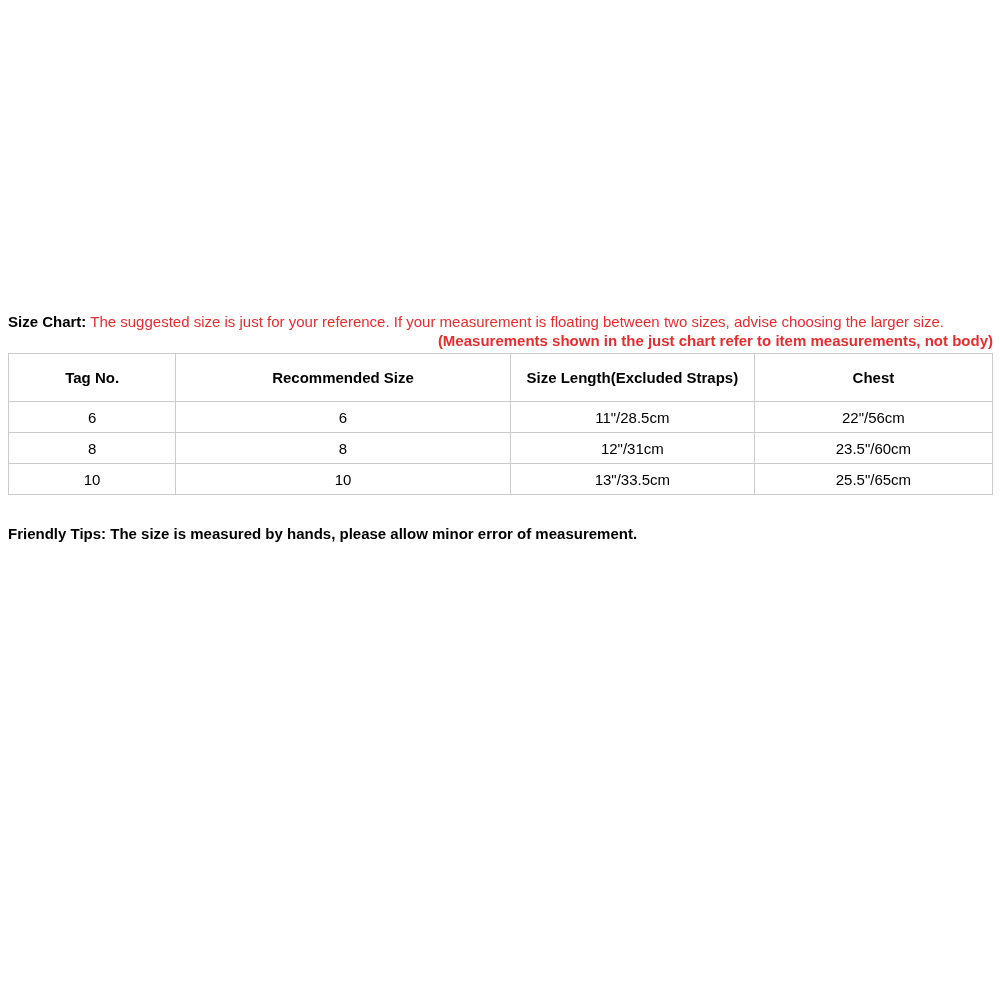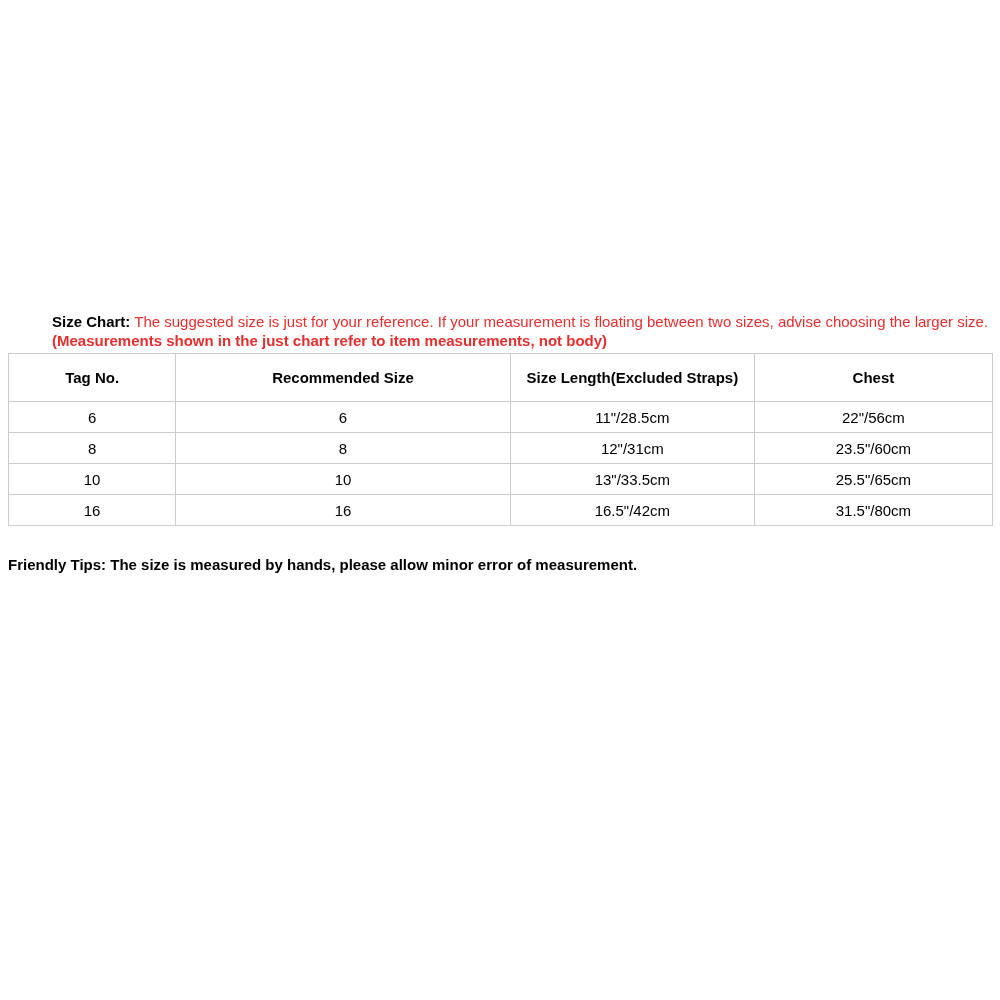--- a/index.html
+++ b/index.html
@@ -25,22 +25,22 @@
     position: absolute;
     left: 8px;
     top: 312px;
     width: 985px;
   }
   p {
     margin: 0;
     font-size: 15px;
     line-height: 19px;
   }
-  .bold { font-weight: bold; margin-left: 44px; }
-  .red { color: var(--red); }
+  .bold { font-weight: bold; }
+  .red { color: var(--red); text-align: right; }
   table {
     border-collapse: collapse;
     width: 100%;
     margin-top: 3px;
     table-layout: fixed;
   }
   th, td {
     border: 1px solid var(--border);
     text-align: center;
     vertical-align: middle;
@@ -103,24 +103,18 @@
           <td>8</td>
           <td>12"/31cm</td>
           <td>23.5"/60cm</td>
         </tr>
         <tr>
           <td>10</td>
           <td>10</td>
           <td>13"/33.5cm</td>
           <td>25.5"/65cm</td>
         </tr>
-        <tr>
-          <td>16</td>
-          <td>16</td>
-          <td>16.5"/42cm</td>
-          <td>31.5"/80cm</td>
-        </tr>
       </tbody>
   </table>
 
   <p class="tips-1">Friendly Tips: The size is measured by hands, please allow minor error of measurement.</p>
 
 </div>
 
 </body></html>

